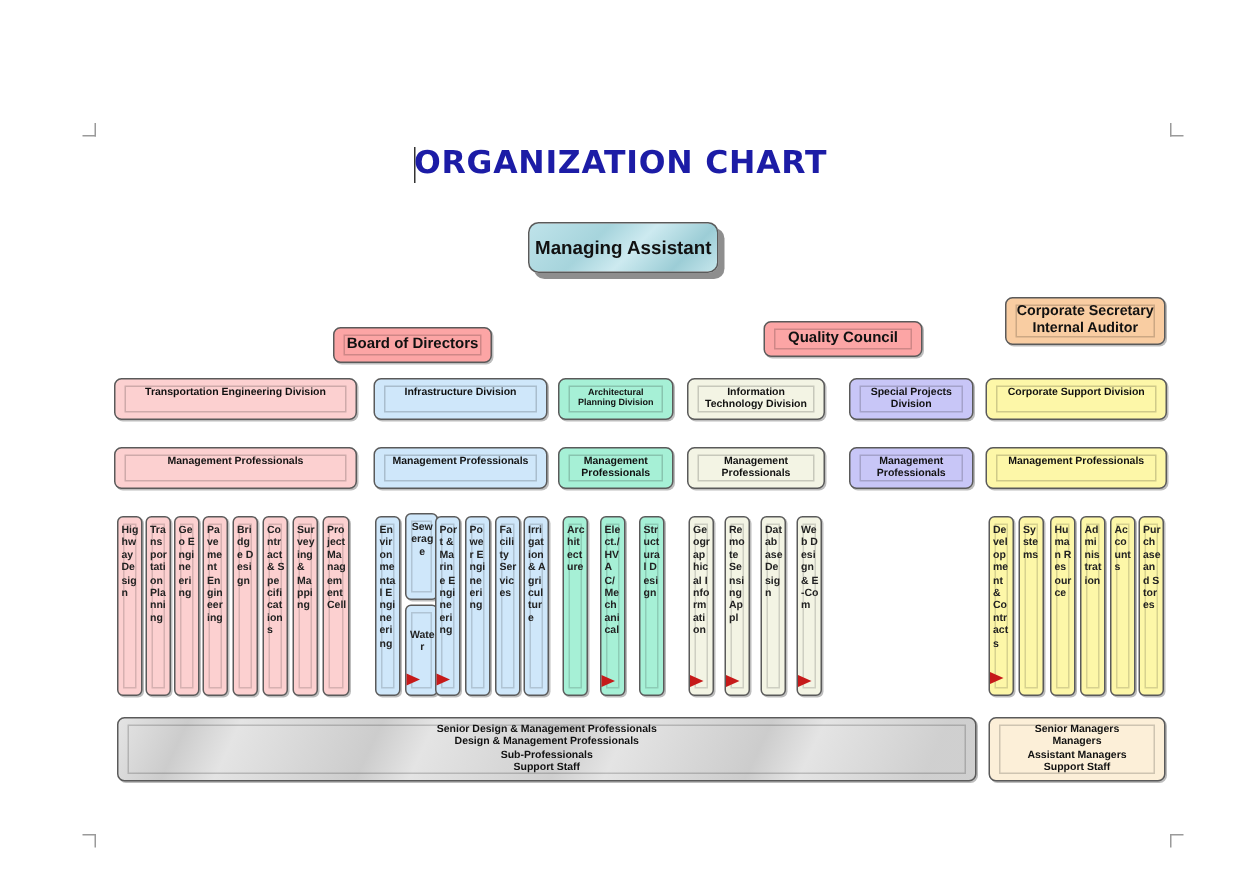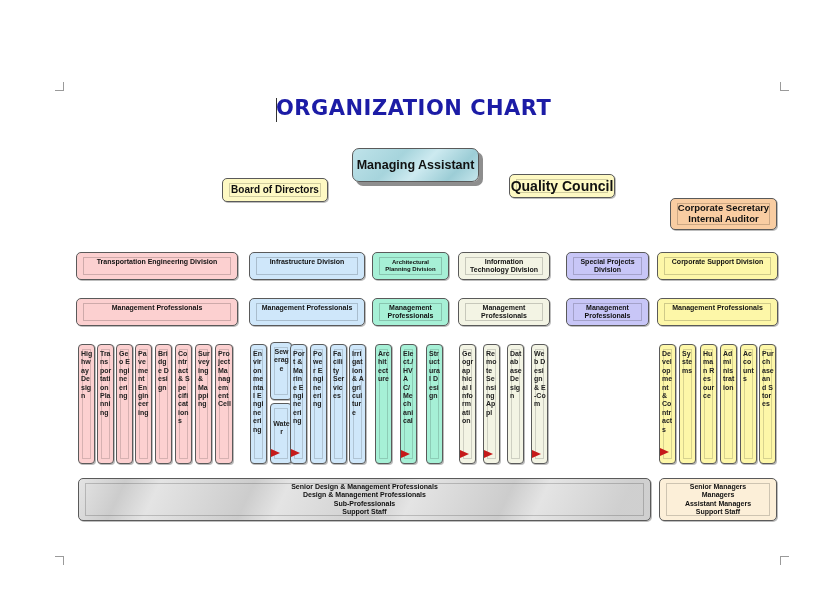--- a/index.html
+++ b/index.html
@@ -13,21 +13,21 @@
   .title { position:absolute; left:276px; top:96px; font-family:"DejaVu Sans", sans-serif; font-weight:bold;
            font-size:21px; color:#1c1ca6; letter-spacing:0.5px; }
   .cursor { position:absolute; left:276px; top:98px; width:1px; height:24px; background:#333; }
   .box { position:absolute; box-sizing:border-box; border:1.5px solid #5a5a5a; border-radius:5px;
          display:flex; align-items:center; justify-content:center; text-align:center;
          box-shadow:1px 1px 0 #bdbdbd; }
   .box .inner { position:absolute; left:6px; right:6px; top:4px; bottom:4px; border:1px solid rgba(0,0,0,0.18); }
   .box span { position:relative; font-weight:bold; color:#111; line-height:1.15; }
   .md { background:linear-gradient(135deg,#bfe3ea 0%,#a6d4dc 35%,#cdeaf0 55%,#9ccdd6 80%,#c6e6ec 100%);
         box-shadow:4px 4px 0 #8e8e8e; border-radius:7px; }
-  .cyan { background:#fef9c3; }
+  .cyan { background:#fca5a5;margin-top:40px; }
   .orange { background:#f9cda2; }
   .pink { background:#fcd0d0; }
   .blue { background:#cfe7fa; }
   .green { background:#a6f0d6; }
   .ivory { background:#f3f4e4; }
   .violet { background:#c8c6f7; }
   .yellow { background:#fdf7a8; }
   .peach { background:#fcefd8; }
   .marble { background:
       linear-gradient(115deg, rgba(255,255,255,0.0) 0%, rgba(160,160,160,0.35) 8%, rgba(255,255,255,0) 14%, rgba(150,150,150,0.3) 30%, rgba(255,255,255,0) 36%, rgba(160,160,160,0.3) 52%, rgba(255,255,255,0) 58%, rgba(150,150,150,0.3) 74%, rgba(255,255,255,0) 80%, rgba(160,160,160,0.3) 94%),
@@ -53,21 +53,21 @@
 
 <div class="box md" style="left:352px;top:148px;width:127px;height:34px;">
   <span style="font-size:12.5px;">Managing Assistant</span>
 </div>
 <div class="box cyan" style="left:222px;top:178px;width:106px;height:24px;">
   <div class="inner"></div>
   <span style="font-size:10px;">Board of Directors</span>
 </div>
 <div class="box cyan" style="left:509px;top:174px;width:106px;height:24px;">
   <div class="inner"></div>
-  <span style="font-size:14px;">Quality Council</span>
+  <span style="font-size:10px;">Quality Council</span>
 </div>
 <div class="box orange" style="left:670px;top:198px;width:107px;height:32px;">
   <div class="inner"></div>
   <span style="font-size:9.5px;white-space:pre-line;">Corporate Secretary
 Internal Auditor</span>
 </div>
 
 <div class="box pink" style="left:76px;top:252px;width:162px;height:28px;align-items:flex-start;padding-top:5px;">
   <div class="inner"></div>
     <span style="font-size:7px;">Transportation Engineering Division</span>

